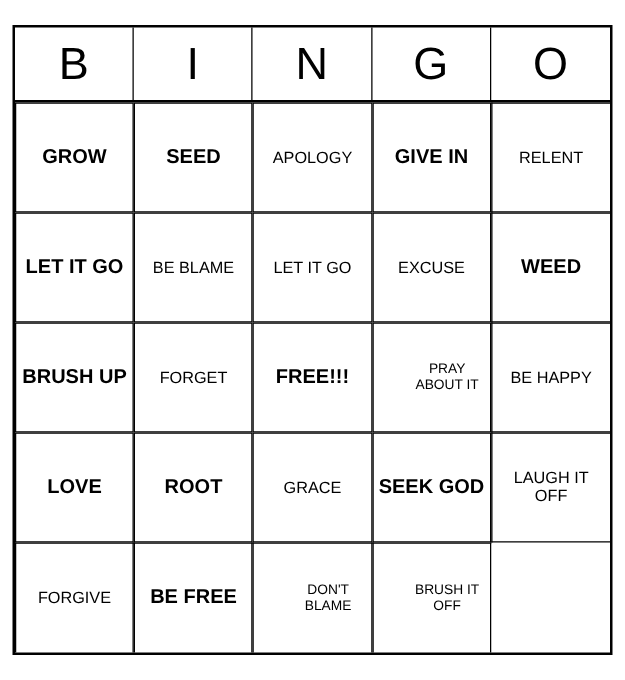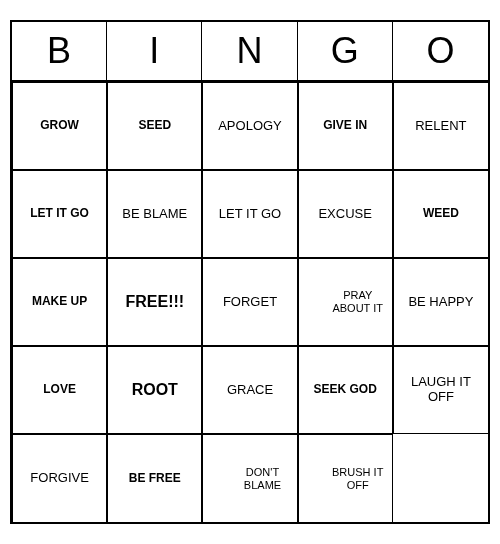--- a/index.html
+++ b/index.html
@@ -64,21 +64,21 @@
 
     .bingo-cell:nth-child(n+21) {
       border-bottom: none;
     }
 
     .cell-text {
       line-height: 1.15;
     }
 
     .size-large {
-      font-size: 12px;
+      font-size: 16px;
       font-weight: bold;
     }
 
     .size-medium {
       font-size: 16px;
       font-weight: bold;
     }
 
     .size-small {
       font-size: 13px;
@@ -127,27 +127,27 @@
       <div class="bingo-cell">
         <span class="cell-text size-small">LET IT GO</span>
       </div>
       <div class="bingo-cell">
         <span class="cell-text size-small">EXCUSE</span>
       </div>
       <div class="bingo-cell">
         <span class="cell-text size-large">WEED</span>
       </div>
       <div class="bingo-cell">
-        <span class="cell-text size-large">MAKE UP</span>
+        <span class="cell-text size-large">BRUSH UP</span>
+      </div>
+      <div class="bingo-cell">
+        <span class="cell-text size-small">FORGET</span>
       </div>
       <div class="bingo-cell">
         <span class="cell-text size-medium">FREE!!!</span>
-      </div>
-      <div class="bingo-cell">
-        <span class="cell-text size-small">FORGET</span>
       </div>
       <div class="bingo-cell">
         <span class="cell-text size-xsmall">PRAY ABOUT IT</span>
       </div>
       <div class="bingo-cell">
         <span class="cell-text size-small">BE HAPPY</span>
       </div>
       <div class="bingo-cell">
         <span class="cell-text size-large">LOVE</span>
       </div>

